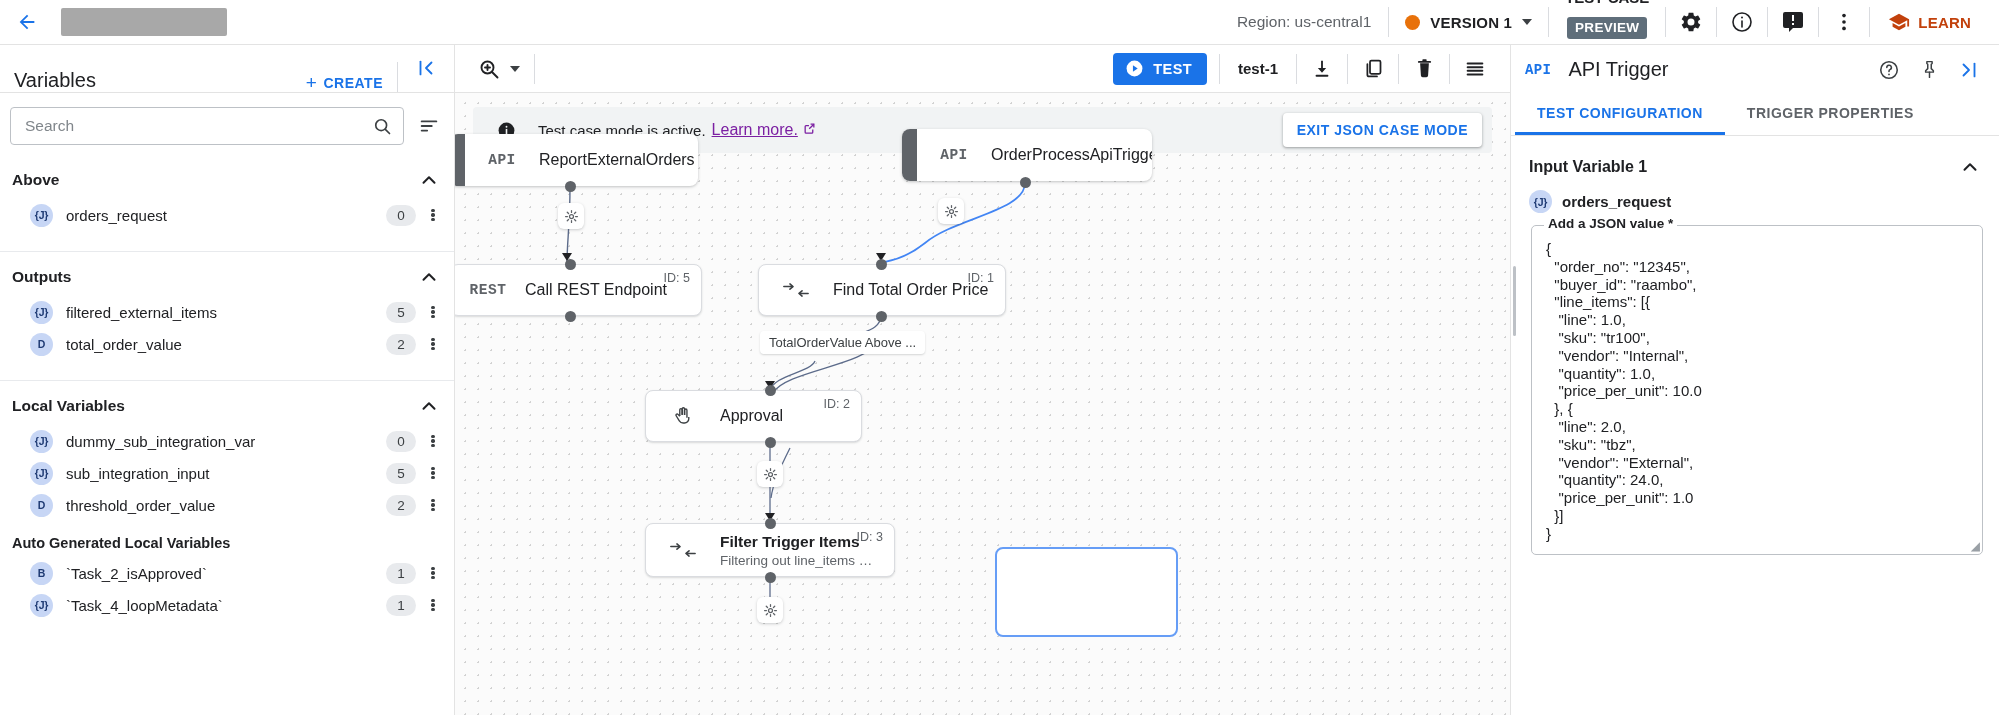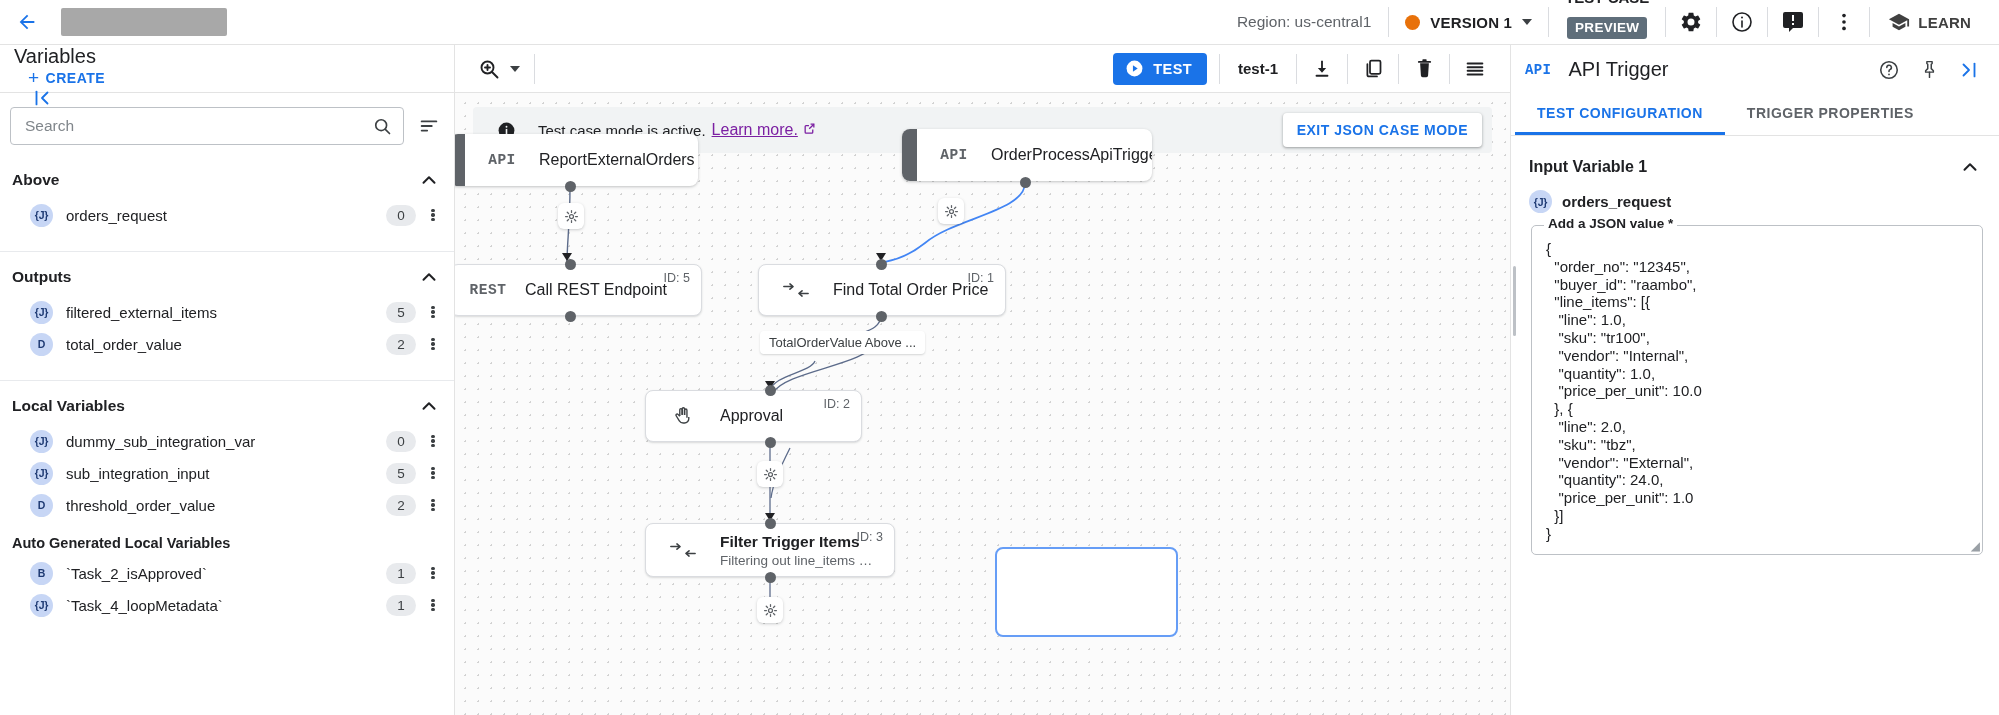--- a/index.html
+++ b/index.html
@@ -44,34 +44,34 @@
   .preview-chip {
     background:#5f6e7a; color:#fff; font-size:13.5px; font-weight:bold;
     padding:3px 8px 4px; border-radius:3px; letter-spacing:.3px;
   }
   .tb-icon {
     width:50px; height:45px; display:flex; align-items:center; justify-content:center;
     cursor:pointer; color:#202124;
   }
   .tb-learn {
     display:flex; align-items:center; gap:8px; padding:0 14px 0 18px; cursor:pointer;
-    color:#404040; font-size:15px; font-weight:bold; letter-spacing:.2px; white-space:nowrap;
+    color:#c2410c; font-size:15px; font-weight:bold; letter-spacing:.2px; white-space:nowrap;
   }
 
   
   .body-row { flex:1 1 auto; display:flex; min-height:0; }
 
   
   .sidebar {
     width:455px; min-width:455px; display:flex; flex-direction:column;
     background:#fff; border-right:1px solid #e3e3e3; overflow:hidden;
   }
   .sb-head {
-    height:48px; min-height:48px; display:flex; align-items:flex-start;
-    border-bottom:1px solid #e3e3e3; padding-left:14px;flex-direction:column;
+    height:48px; min-height:48px; display:flex; align-items:flex-end;
+    border-bottom:1px solid #e3e3e3; padding-left:14px;
   }
   .sb-title { font-size:20px; color:#202124; flex:1 1 auto; }
   .sb-create {
     display:flex; align-items:center; gap:6px; color:#1a73e8;
     font-size:14px; font-weight:bold; letter-spacing:.5px; cursor:pointer; padding:0 14px;
   }
   .sb-create .plus { font-size:19px; font-weight:normal; line-height:1; }
   .sb-headdiv { width:1px; height:30px; background:#dadce0; }
   .sb-collapse {
     width:56px; height:48px; display:flex; align-items:center; justify-content:center;

